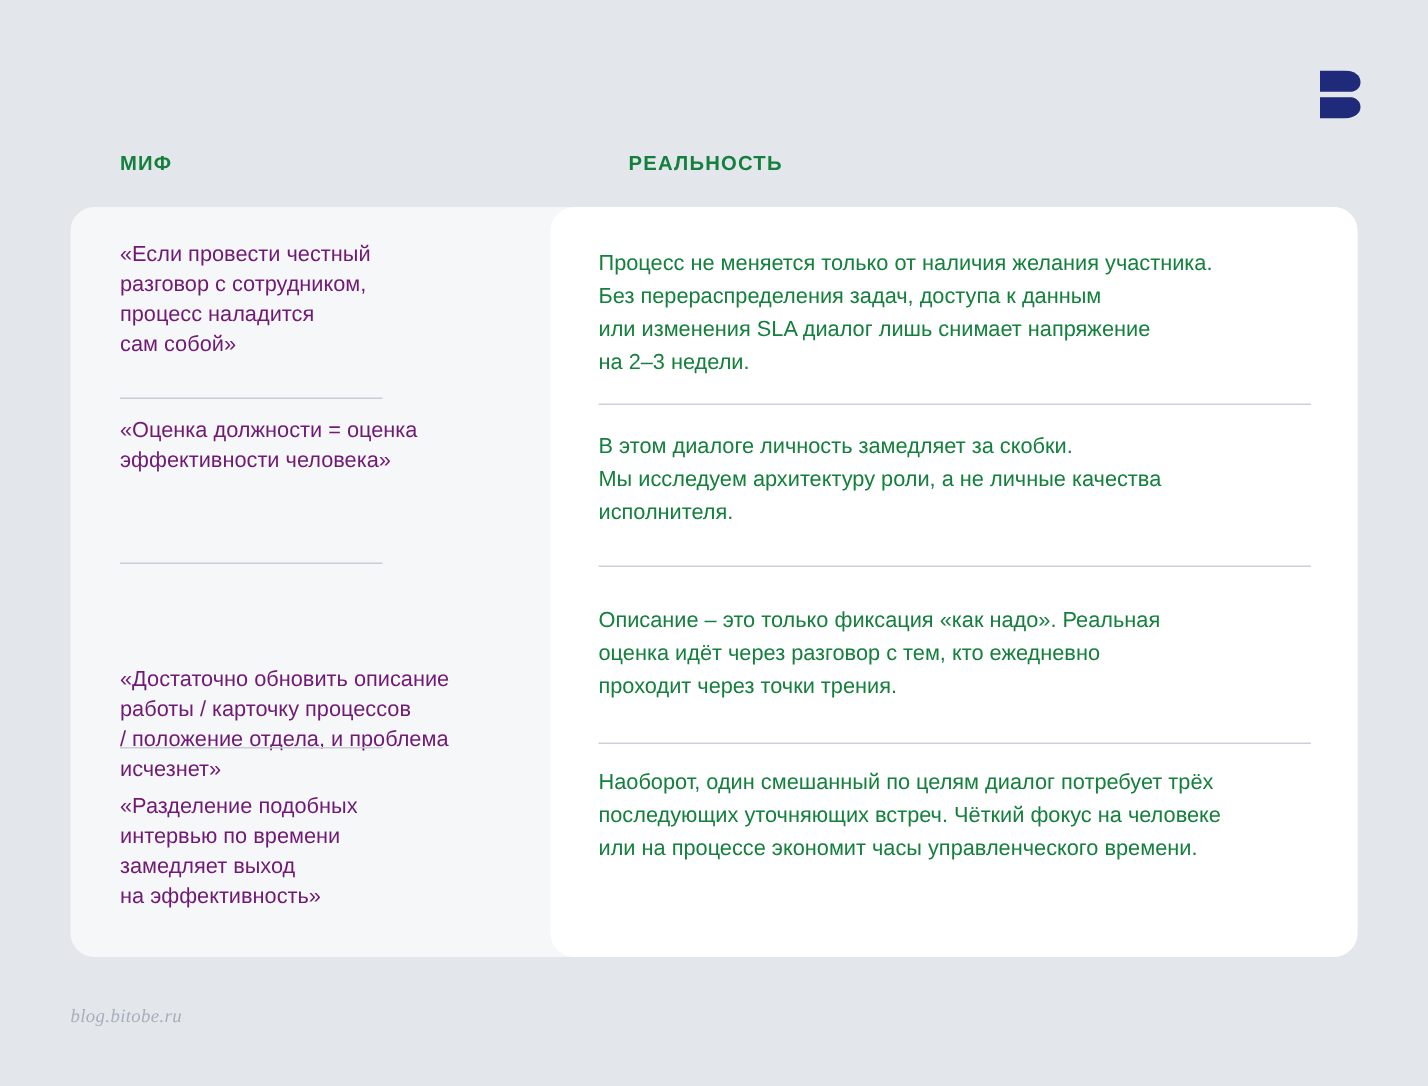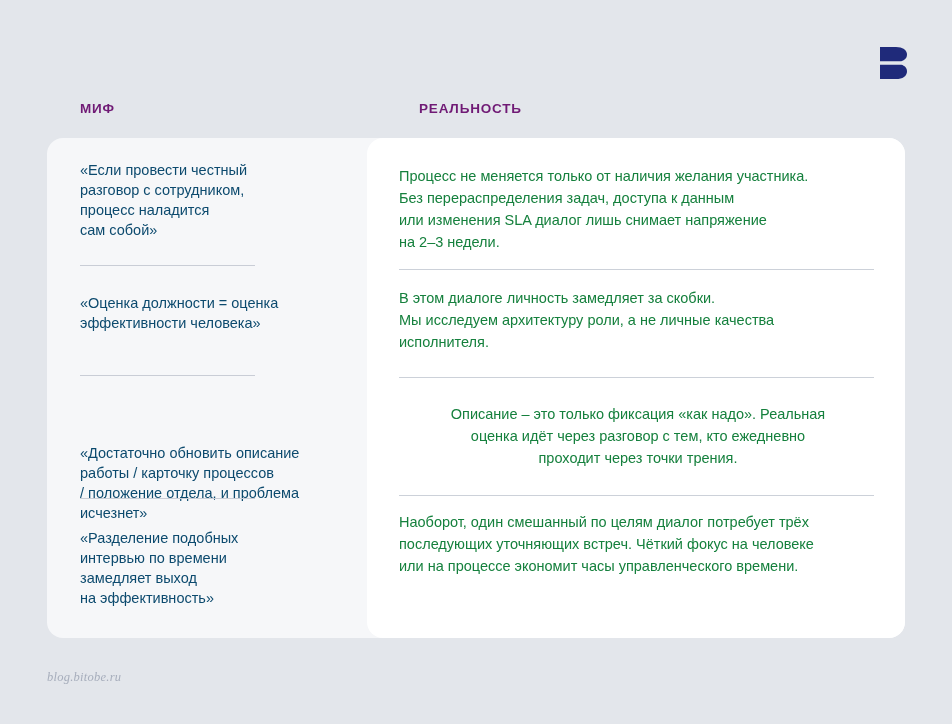--- a/index.html
+++ b/index.html
@@ -31,21 +31,21 @@
     top: 100px;
     left: 0;
     width: 952px;
     height: 22px;
   }
   .col-head {
     position: absolute;
     font-size: 13.5px;
     font-weight: 700;
     letter-spacing: 0.06em;
-    color: #701a75;
+    color: #15803d;
     line-height: 18px;
   }
   .col-head.myth    { left: 80px; }
   .col-head.reality { left: 400px; margin-left: 19px; }
 
   
   .outer-card {
     position: absolute;
     left: 47px;
     top: 138px;
@@ -74,21 +74,21 @@
     width: 260px;
   }
   .myth-block {
     position: absolute;
     left: 0;
     width: 260px;
   }
   .myth-text {
     font-size: 14.5px;
     line-height: 20px;
-    color: #0c4a6e;
+    color: #701a75;
     white-space: pre-line;
   }
   .myth-rule {
     position: absolute;
     left: 0;
     width: 175px;
     height: 1px;
     background: #c9cdd6;
   }
 
@@ -151,21 +151,21 @@
 <div class="myth-col">
 
   <div class="myth-block" style="top:0px;">
     <div class="myth-text">«Если провести честный
 разговор с сотрудником,
 процесс наладится
 сам собой»</div>
   </div>
   <div class="myth-rule" style="top:105px;"></div>
 
-  <div class="myth-block" style="top:133px;">
+  <div class="myth-block" style="top:117px;">
     <div class="myth-text">«Оценка должности = оценка
 эффективности человека»</div>
   </div>
   <div class="myth-rule" style="top:215px;"></div>
 
   <div class="myth-block" style="top:243px;margin-top:40px;">
     <div class="myth-text">«Достаточно обновить описание
 работы / карточку процессов
 / положение отдела, и проблема
 исчезнет»</div>
@@ -191,21 +191,21 @@
   </div>
   <div class="reality-rule" style="top:104px;"></div>
 
   <div class="reality-block" style="top:122px;">
     <div class="reality-text">В этом диалоге личность замедляет за скобки.
 Мы исследуем архитектуру роли, а не личные качества
 исполнителя.</div>
   </div>
   <div class="reality-rule" style="top:212px;"></div>
 
-  <div class="reality-block" style="top:238px;text-align:center;">
+  <div class="reality-block" style="top:238px;">
     <div class="reality-text">Описание – это только фиксация «как надо». Реальная
 оценка идёт через разговор с тем, кто ежедневно
 проходит через точки трения.</div>
   </div>
   <div class="reality-rule" style="top:330px;"></div>
 
   <div class="reality-block" style="top:346px;">
     <div class="reality-text">Наоборот, один смешанный по целям диалог потребует трёх
 последующих уточняющих встреч. Чёткий фокус на человеке
 или на процессе экономит часы управленческого времени.</div>

